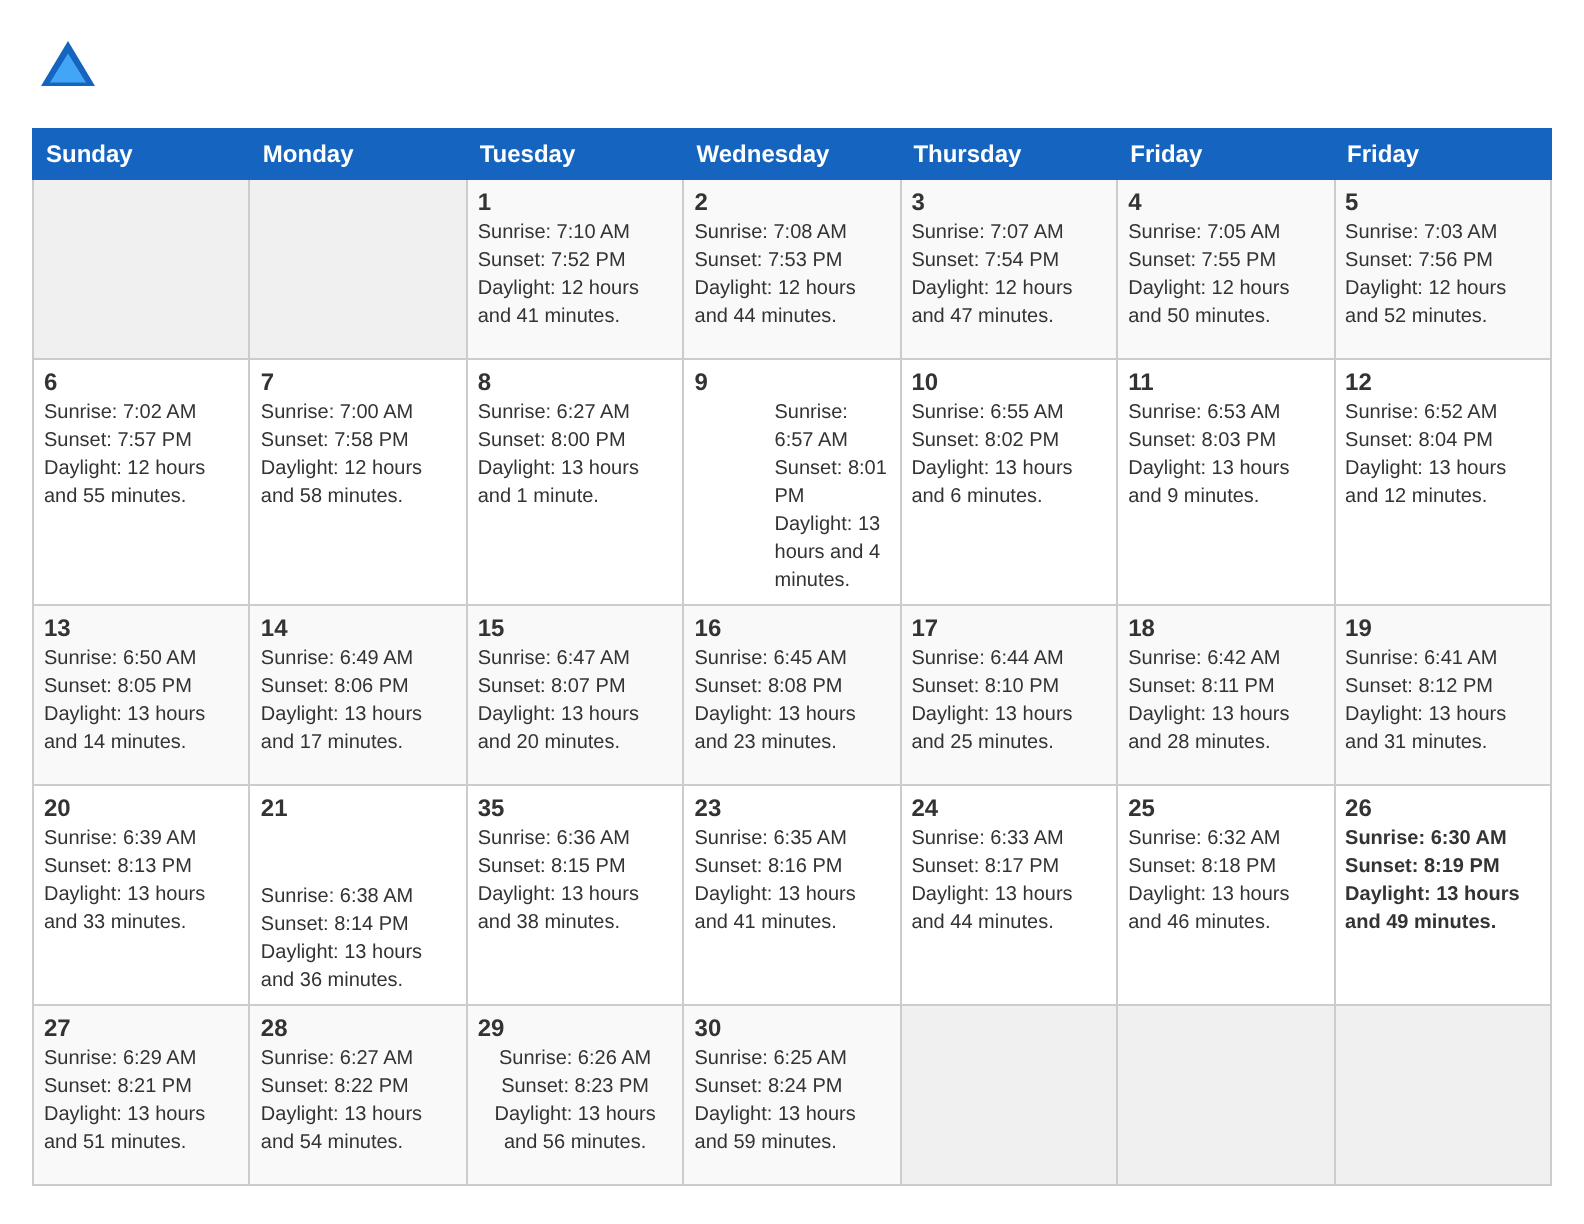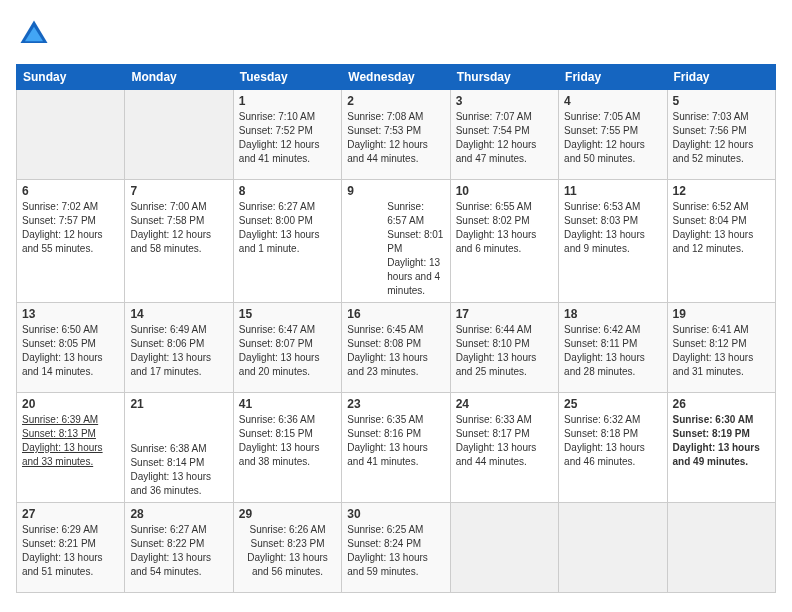--- a/index.html
+++ b/index.html
@@ -245,32 +245,32 @@
         <td>
           <span class="day-num">19</span>
           <div class="day-info" style="white-space: pre-line;">Sunrise: 6:41 AM
 Sunset: 8:12 PM
 Daylight: 13 hours and 31 minutes.</div>
         </td>
       </tr>
       <tr>
         <td>
           <span class="day-num">20</span>
-          <div class="day-info" style="white-space: pre-line; text-decoration: underline;">Sunrise: 6:39 AM
+          <div class="day-info" style="white-space: pre-line;">Sunrise: 6:39 AM
 Sunset: 8:13 PM
 Daylight: 13 hours and 33 minutes.</div>
         </td>
         <td>
           <span class="day-num">21</span>
           <div class="day-info" style="white-space: pre-line; margin-top: 31px;">Sunrise: 6:38 AM
 Sunset: 8:14 PM
 Daylight: 13 hours and 36 minutes.</div>
         </td>
         <td>
-          <span class="day-num">41</span>
+          <span class="day-num">35</span>
           <div class="day-info" style="white-space: pre-line;">Sunrise: 6:36 AM
 Sunset: 8:15 PM
 Daylight: 13 hours and 38 minutes.</div>
         </td>
         <td>
           <span class="day-num">23</span>
           <div class="day-info" style="white-space: pre-line;">Sunrise: 6:35 AM
 Sunset: 8:16 PM
 Daylight: 13 hours and 41 minutes.</div>
         </td>

